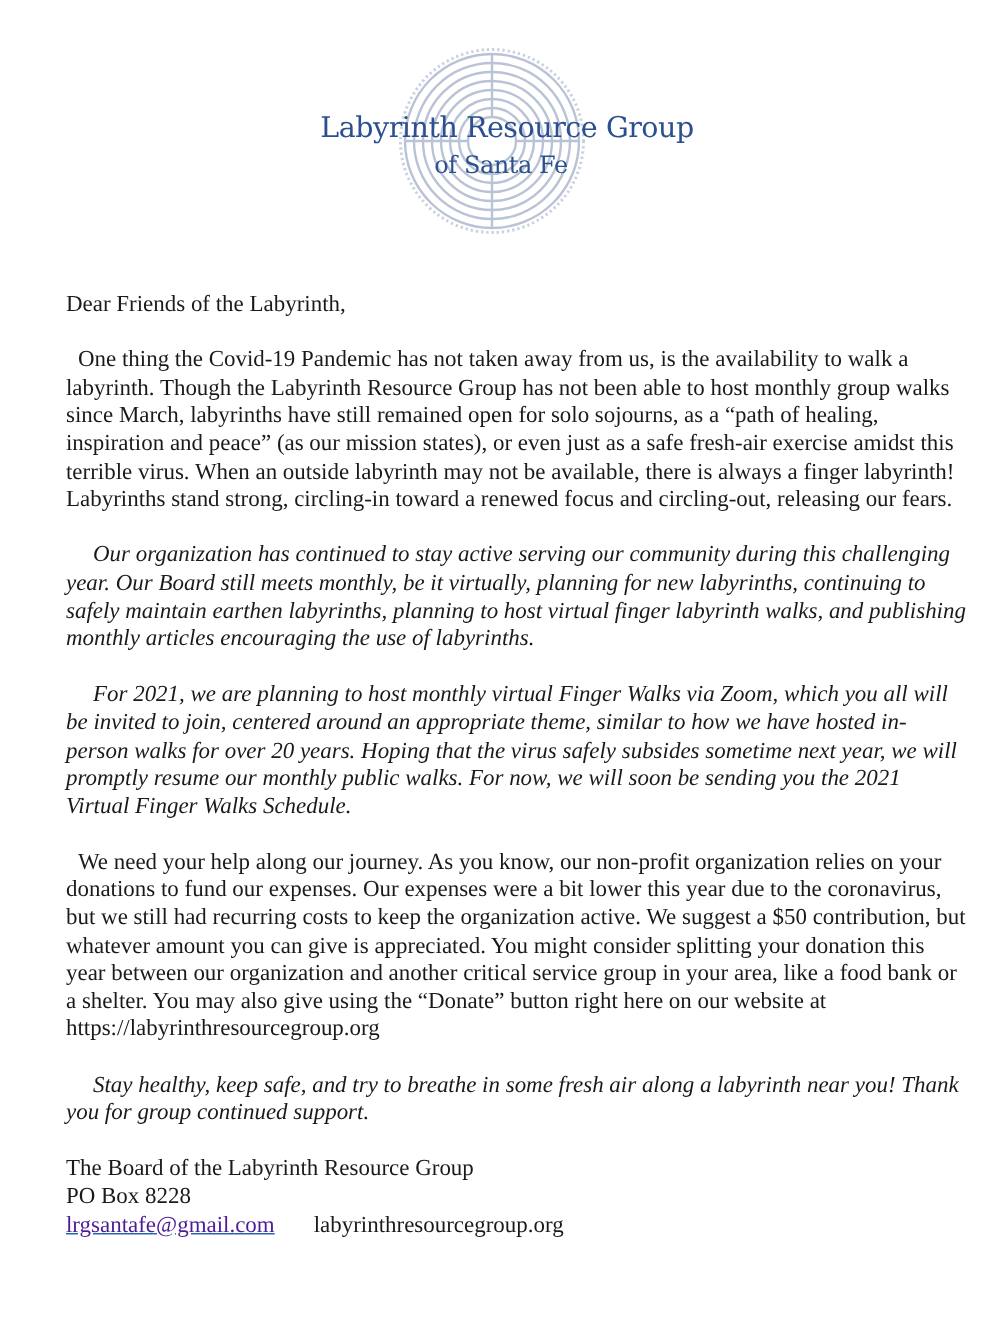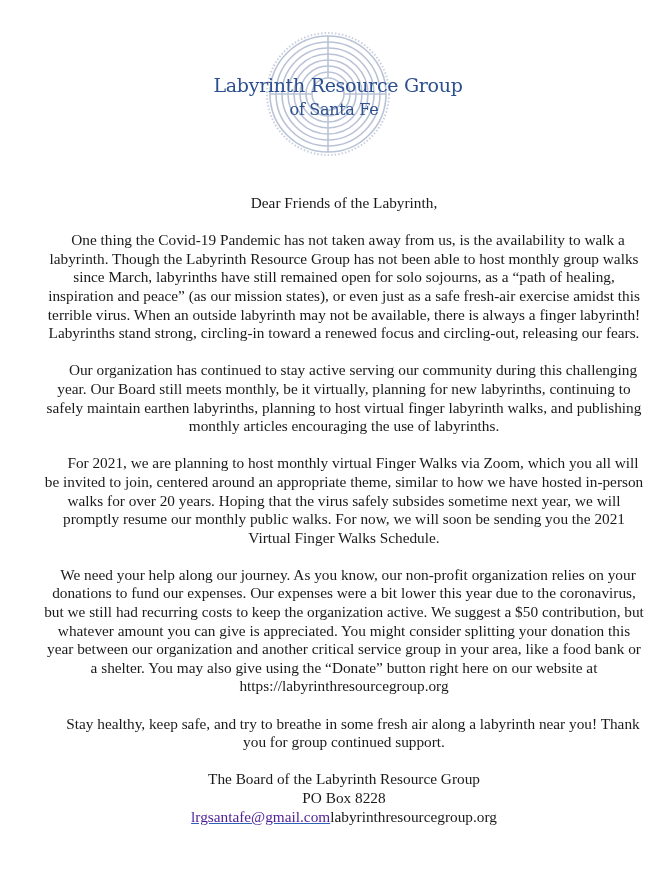--- a/index.html
+++ b/index.html
@@ -47,41 +47,41 @@
       font-size: 16px;
       left: 4px;
     }
     .letter {
       position: absolute;
       left: 44px;
       top: 194px;
       width: 600px;
       font-size: 15.3px;
       line-height: 18.6px;
-      text-align: center;
     }
     .letter p {
       margin: 0 0 18.6px 0;
     }
     .indent {
       text-indent: 18px;
+      font-style: italic;
     }
     .indent-small {
       text-indent: 8px;
     }
     .sig p {
       margin: 0;
     }
     .email-link {
       color: #4c1d95;
       text-decoration: underline;
       text-decoration-color: #2a62b7;
     }
     .site-text {
-      margin-left: 0;
+      margin-left: 26px;
     }
   </style>
 </head>
 <body>
 
 <div class="logo">
   <svg width="260" height="130" viewBox="0 0 260 130">
     <g fill="none" stroke="#b9c3d6" stroke-width="1.6">
       <circle cx="128" cy="64" r="58"></circle>
       <circle cx="128" cy="64" r="52"></circle>

